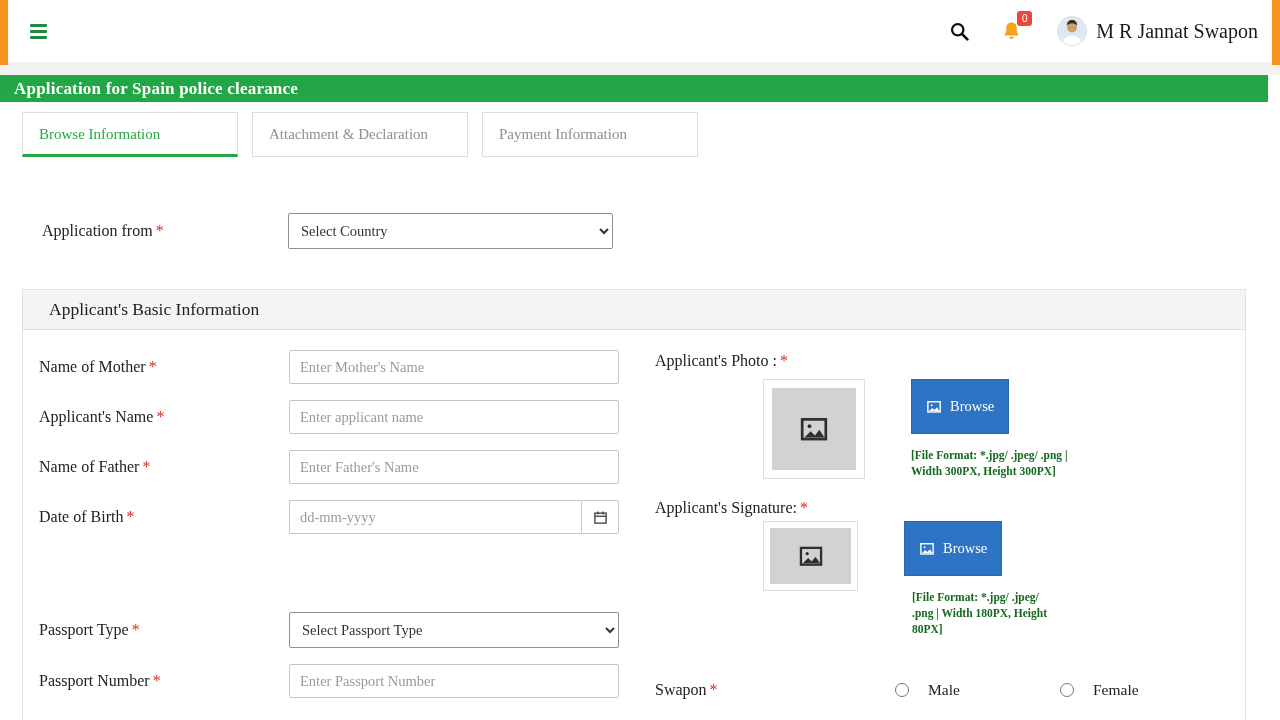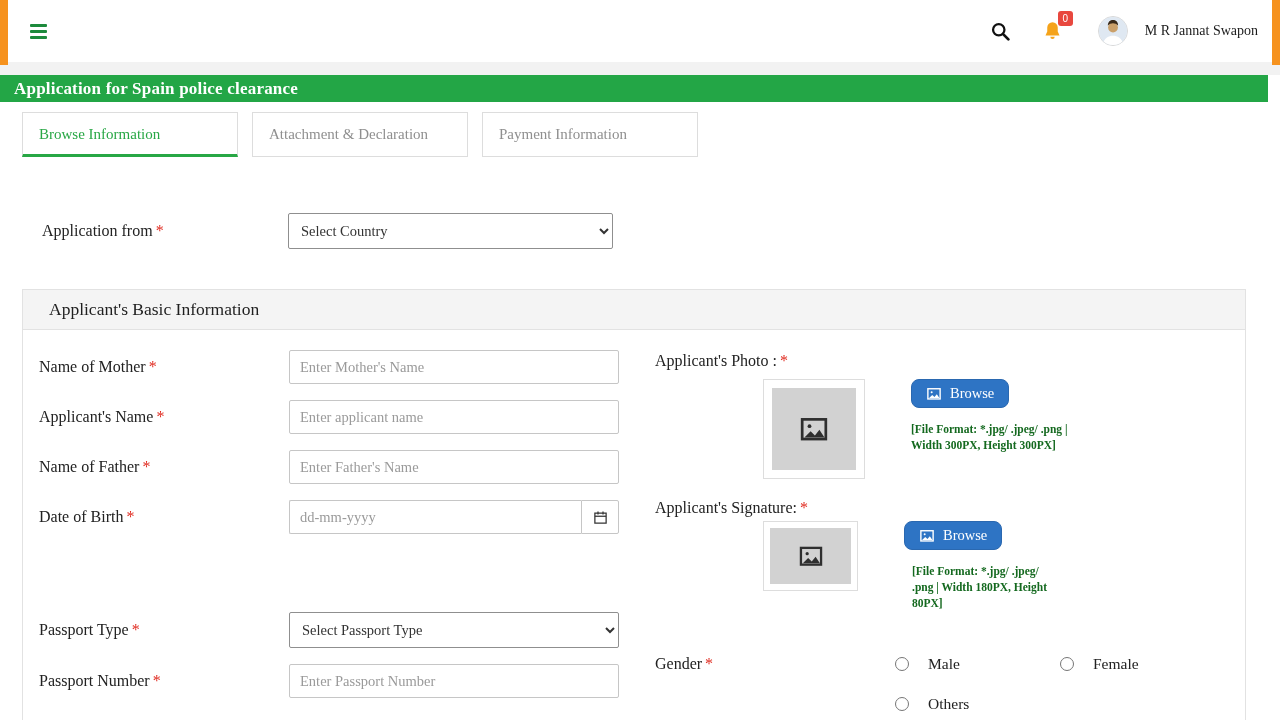--- a/index.html
+++ b/index.html
@@ -25,21 +25,21 @@
   .hamburger span { display:block; width:17px; height:3px; background:#1d8a3c; border-radius:1px; }
   .topbar-right { display:flex; align-items:center; gap:27px; margin-right:16px; }
   .icon-btn { background:none; border:none; cursor:pointer; padding:2px; position:relative; display:flex; align-items:center; }
   .badge {
     position:absolute; top:-7px; right:-8px; min-width:15px; height:15px;
     background:#e8483e; color:#fff; border-radius:3px;
     font-family:"Liberation Sans", sans-serif; font-size:10px; line-height:15px;
     text-align:center; padding:0 2px;
   }
   .avatar { width:30px; height:30px; border-radius:50%; overflow:hidden; border:1px solid #d8d8d8; background:#eef3f8; }
-  .user-name { font-size:14px; color:#1b1b1b;margin-left:8px; }
+  .user-name { font-size:20px; color:#1b1b1b; }
   .user-chip { display:flex; align-items:center; gap:9px; cursor:pointer; background:none; border:none; font-family:inherit; }
 
   .gap-strip { height:13px; background:#f2f2f2; }
 
   
   .content { width:1268px; background:#fff; }
   .page-header {
     height:27px; background:#23a646; color:#fff;
     display:flex; align-items:center; padding-left:14px;
     font-size:17px; font-weight:bold; letter-spacing:0.2px;
@@ -93,22 +93,22 @@
   .right-col { padding-left:16px; }
   .block-label { font-size:16px; margin:2px 0 0 0; }
   .upload-row { display:flex; align-items:flex-start; margin-top:9px; margin-left:108px; }
   .thumb-frame { border:1px solid #ddd; background:#fff; padding:8px; }
   .thumb { width:84px; height:82px; background:#d2d2d2; display:flex; align-items:center; justify-content:center; }
   .thumb-frame.sig { padding:6px; }
   .thumb.sig { width:81px; height:56px; }
   .browse-col { margin-left:46px; display:flex; flex-direction:column; }
   .browse-btn {
     display:inline-flex; align-items:center; gap:8px; align-self:flex-start;
-    background:#2e74c4; color:#fff; border:1px solid #2a68b0; border-radius:8px;
-    padding:5px 14px; font-size:14.5px; font-family:"Liberation Serif", serif; cursor:pointer;
+    background:#2e74c4; color:#fff; border:1px solid #2a68b0; border-radius:0;
+    padding:18px 14px; font-size:14.5px; font-family:"Liberation Serif", serif; cursor:pointer;
   }
   .format-note { margin-top:13px; width:190px; color:#14691f; font-weight:bold; font-size:11.5px; line-height:1.4; }
   .format-note.sig { width:150px; margin-left:8px; }
   .sig-label { margin-top:20px; }
   .sig-row { margin-top:4px; }
 
   .gender-row { display:flex; align-items:flex-start; margin-top:44px; }
   .gender-row .lbl { width:240px; font-size:16px; }
   .gender-opts { display:grid; grid-template-columns:165px 165px; row-gap:22px; }
   .radio-opt { display:flex; align-items:center; gap:19px; font-size:15.5px; cursor:pointer; }
@@ -288,21 +288,21 @@
                 <path d="M3.5 19l5.5-5.5 3.8 3.8 4-5 4.5 6.7z" fill="#fff"></path>
               </svg>
               <span>Browse</span>
             </button>
             <div class="format-note sig">[File Format: *.jpg/ .jpeg/ .png | Width 180PX, Height 80PX]</div>
           </div>
         </div>
 
         <div class="gender-row">
           <div class="lbl">
-            <span>Gender</span><span class="req">*</span>
+            <span>Swapon</span><span class="req">*</span>
           </div>
           <div class="gender-opts">
             <label class="radio-opt">
               <input type="radio" name="gender" style="">
               <span>Male</span>
             </label>
             <label class="radio-opt">
               <input type="radio" name="gender" style="">
               <span>Female</span>
             </label>

